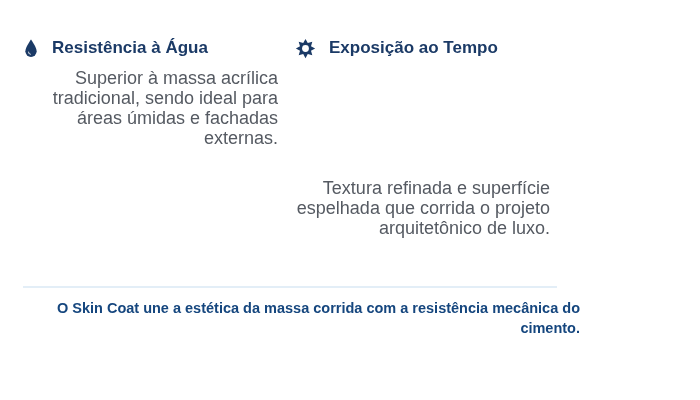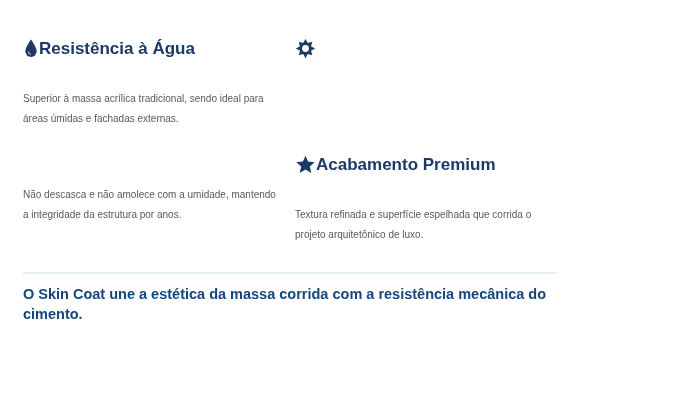--- a/index.html
+++ b/index.html
@@ -31,55 +31,57 @@
   .features-grid{
     display:grid;
     grid-template-columns:255px 255px;
     column-gap:17px;
     row-gap:21px;
     margin-top:24px;
   }
   .feature{min-height:96px;}
   .feature-header{
     display:flex;
-    align-items:center;
+    gap:13px;
   }
   .icon{
     display:inline-flex;
     align-items:center;
     justify-content:center;
     color:var(--navy);
     flex:0 0 auto;
   }
   .feature-title{
     color:var(--navy);
     font-size:17px;
     font-weight:700;
     white-space:nowrap;
   }
   .feature-desc{
-    margin-top:30px;
+    margin-top:9px;
     color:var(--body-text);
-    font-size:10px;
+    font-size:18px;
     line-height:20px;
     max-width:258px;
+    text-align:right;
   }
   .divider{
     border:none;
     border-top:2px solid var(--divider);
     width:534px;
     margin-top:21px;
   }
   .footer-note{
     margin-top:10px;
     color:var(--footer-text);
     font-size:14.5px;
     font-weight:700;
     line-height:20px;
     max-width:558px;
+    text-align:right;
   }
   svg{display:block;}
 </style>
 </head>
 <body>
 
 <div class="container">
 
 
   <div class="features-grid">
@@ -98,36 +100,28 @@
     </div>
 
     <div class="feature">
       <div class="feature-header">
         <span class="icon">
           <svg width="21" height="21" viewBox="0 0 24 24" fill="currentColor" aria-hidden="true">
             <polygon points="12,1 14.6,5.72 19.78,4.22 18.28,9.4 23,12 18.28,14.6 19.78,19.78 14.6,18.28 12,23 9.4,18.28 4.22,19.78 5.72,14.6 1,12 5.72,9.4 4.22,4.22 9.4,5.72"></polygon>
             <circle cx="12" cy="12" r="3.9" fill="#ffffff"></circle>
           </svg>
         </span>
+        <span class="feature-title">Exposição ao Tempo</span>
       </div>
     </div>
 
     <div class="feature">
-      <p class="feature-desc">Não descasca e não amolece com a umidade, mantendo a integridade da estrutura por anos.</p>
     </div>
 
     <div class="feature">
-      <div class="feature-header">
-        <span class="icon">
-          <svg width="21" height="20" viewBox="0 0 24 23" fill="currentColor" aria-hidden="true">
-            <path d="M12 0.8 L15 7.6 L22.6 8.3 L16.9 13.2 L18.7 20.6 L12 16.7 L5.3 20.6 L7.1 13.2 L1.4 8.3 L9 7.6 Z"></path>
-          </svg>
-        </span>
-        <span class="feature-title">Acabamento Premium</span>
-      </div>
       <p class="feature-desc">Textura refinada e superfície espelhada que corrida o projeto arquitetônico de luxo.</p>
     </div>
 
   </div>
 
   <hr class="divider">
 
   <p class="footer-note">O Skin Coat une a estética da massa corrida com a resistência mecânica do cimento.</p>
 
 </div>

